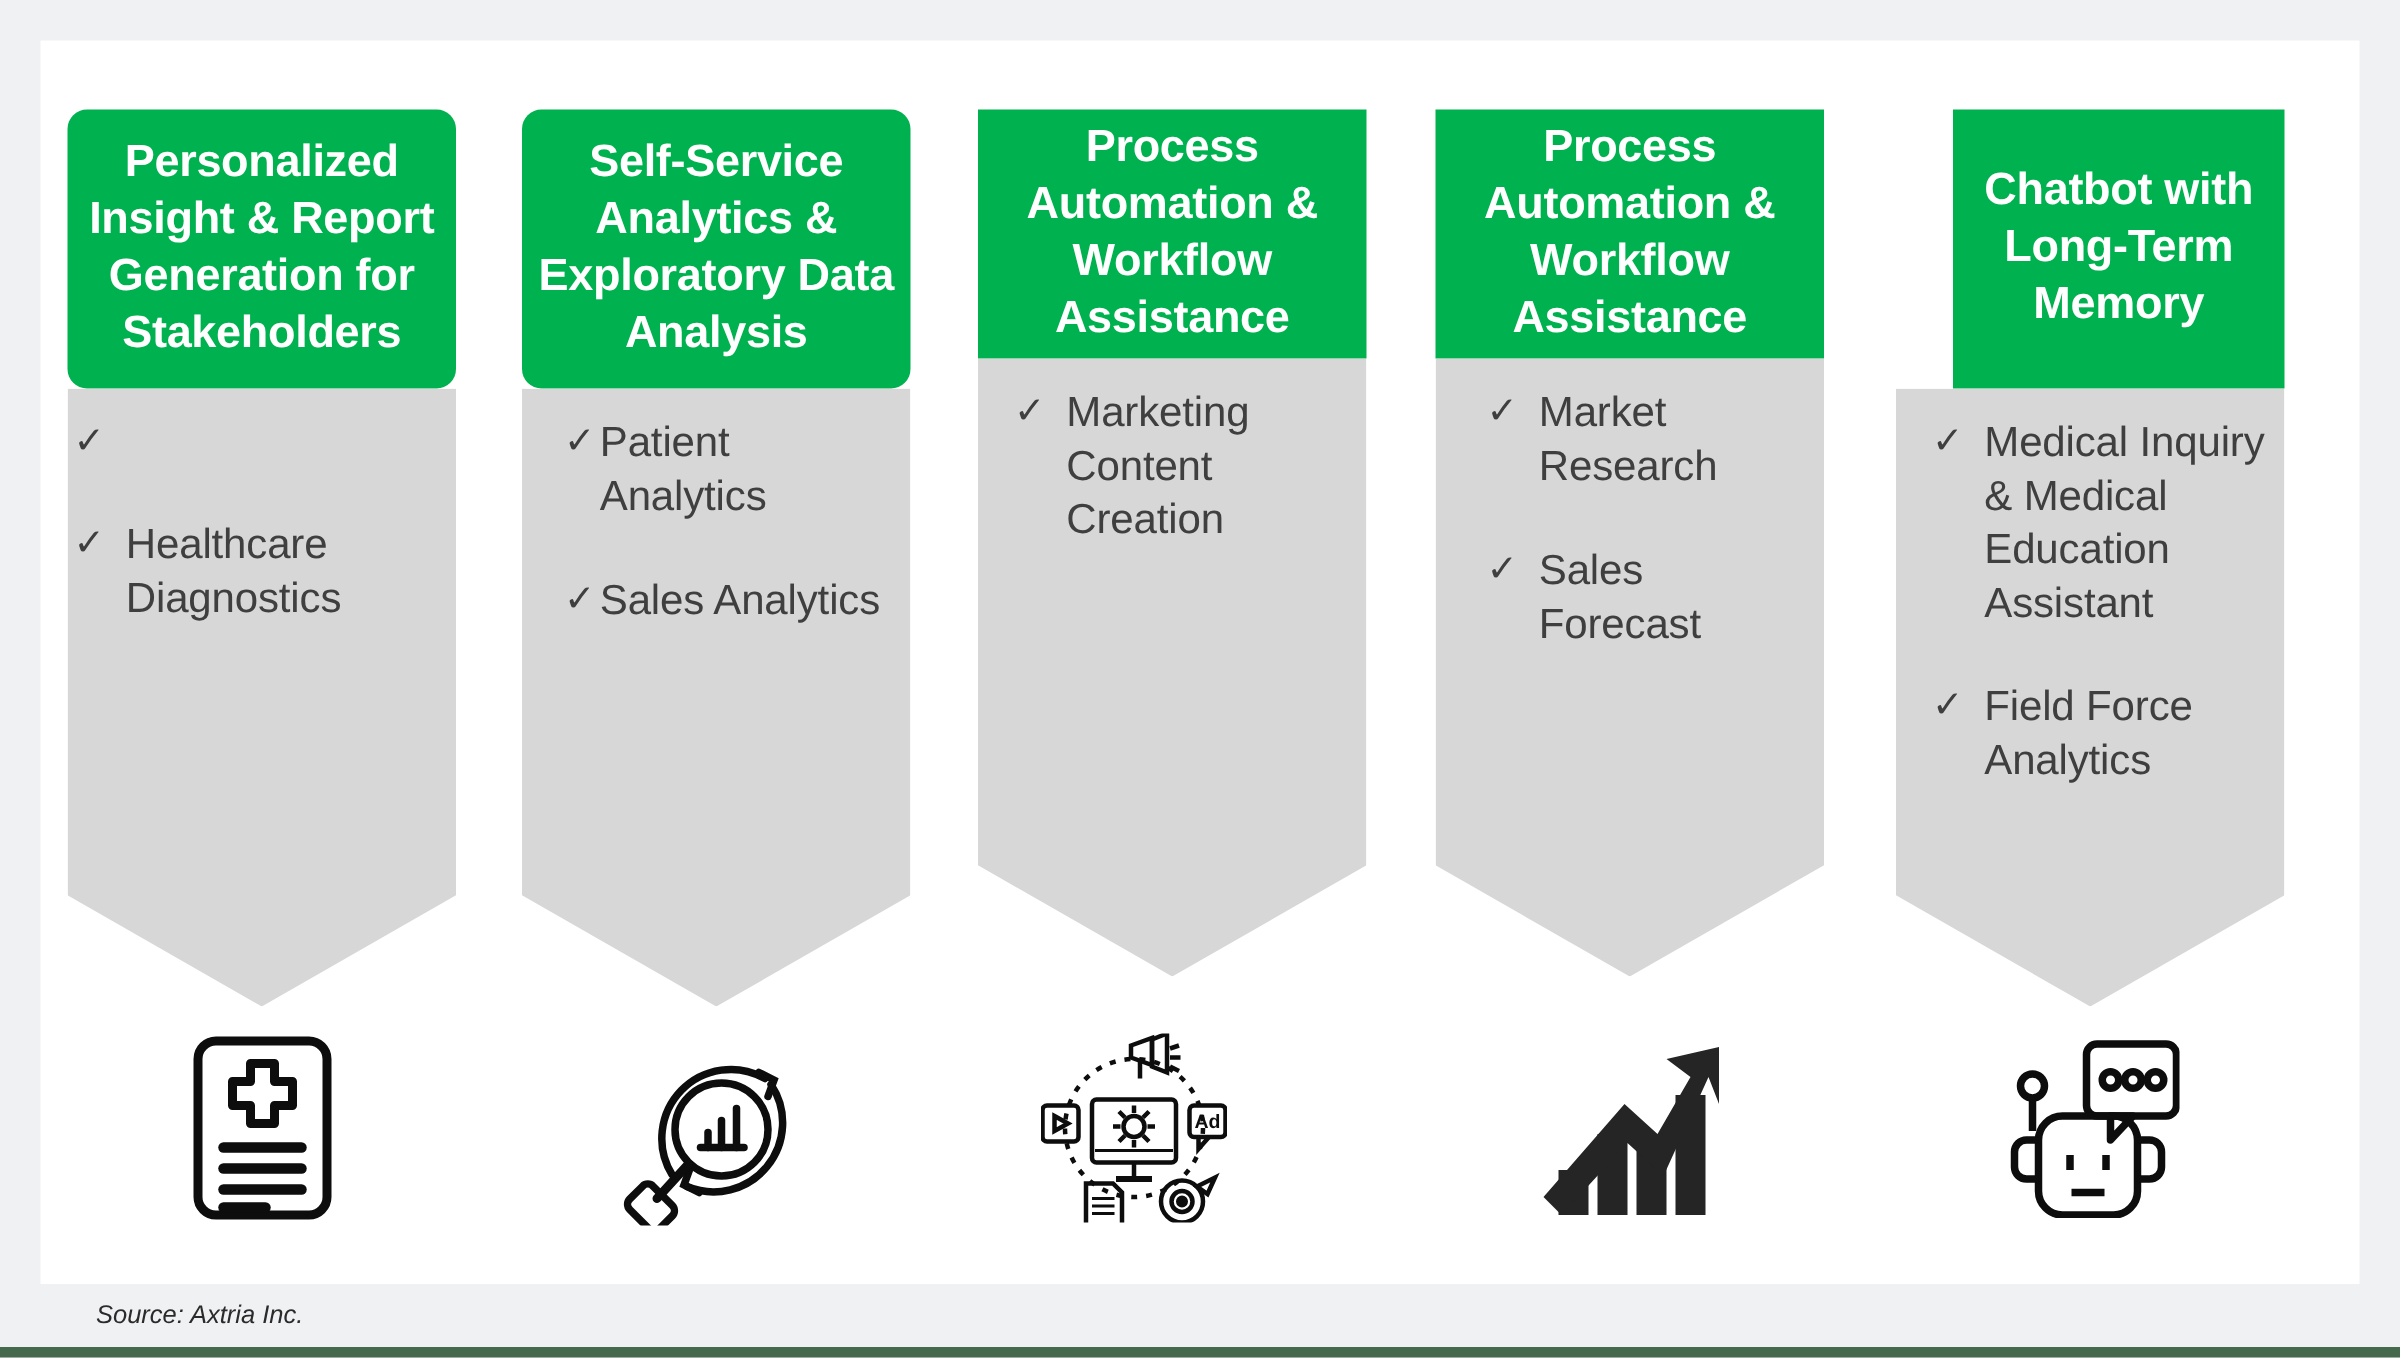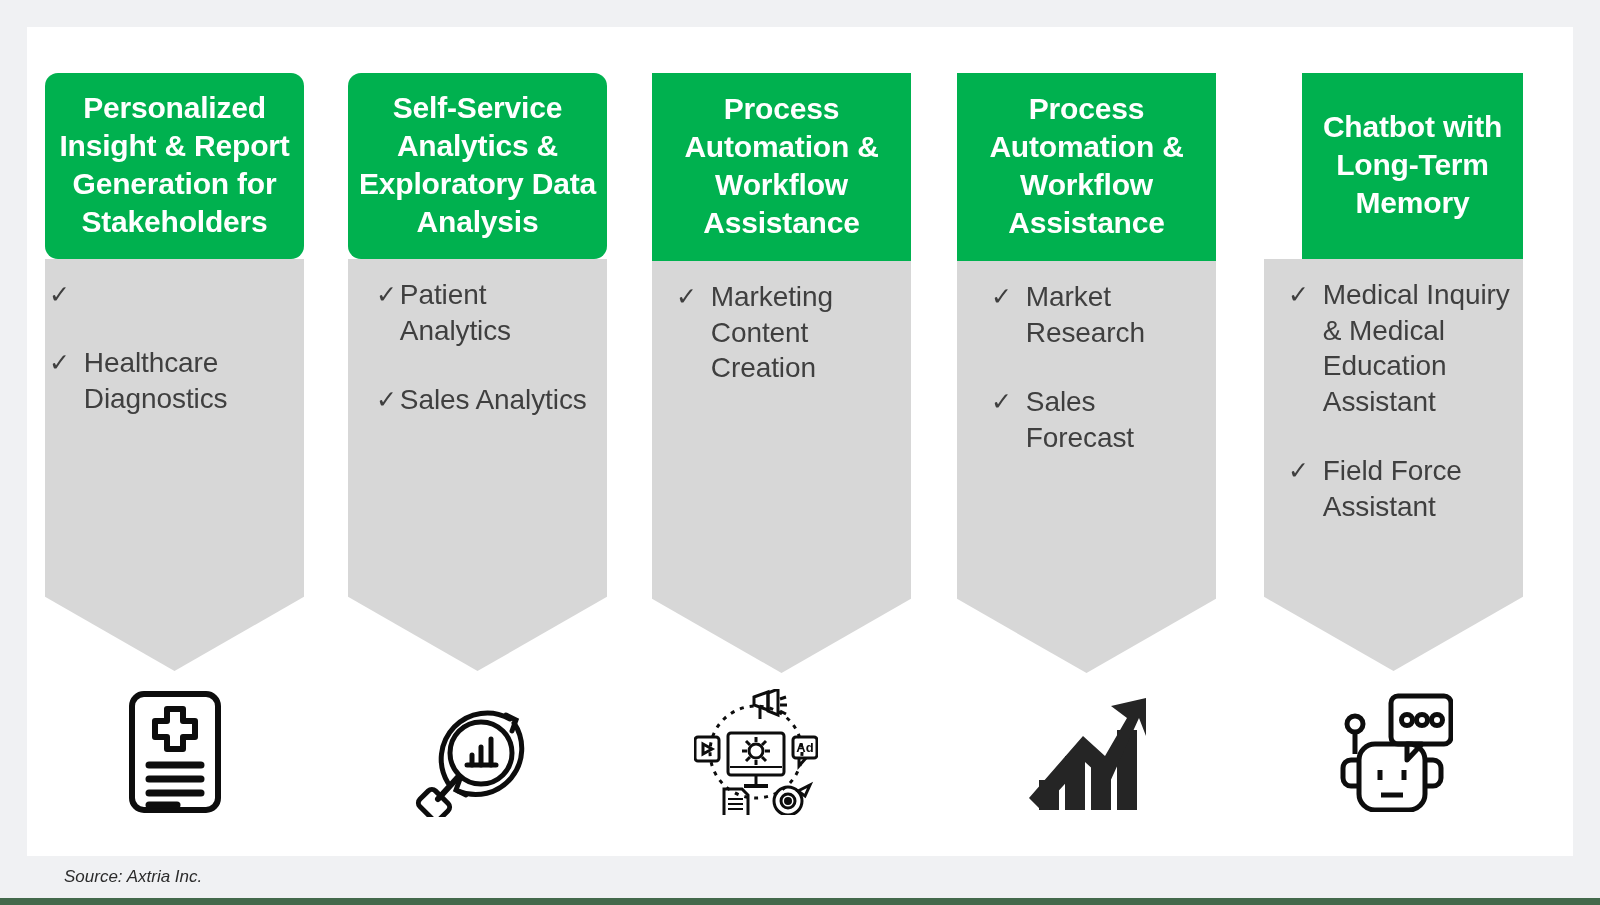--- a/index.html
+++ b/index.html
@@ -40,21 +40,21 @@
     font-weight: bold;
     line-height: 1.26;
     text-align: center;
     padding: 12px 6px 14px 6px;
     letter-spacing: -0.2px;
     display: flex;
     align-items: center;
     justify-content: center;
   }
   .h-5 { height: 186px; border-radius: 13px; }
-  .h-4 { height: 188px; }
+  .h-4 { height: 166px; }
   .h-3 { height: 186px; margin-left: 38px; }
 
   
   .col-body {
     background: #d7d7d7;
     -webkit-clip-path: polygon(0 0, 100% 0, 100% 82%, 50% 100%, 0 82%);
     clip-path: polygon(0 0, 100% 0, 100% 82%, 50% 100%, 0 82%);
     padding: 18px 10px 0 10px;
     color: #3f3f3f;
   }
@@ -179,21 +179,21 @@
 
     <div class="column col-4">
       <div class="col-head h-3">Chatbot with Long-Term Memory</div>
       <div class="col-body body-h-b pad-l-e">
         <div class="bullet gap-wide">
           <span class="tick">✓</span>
           <span class="btext">Medical Inquiry &amp; Medical Education Assistant</span>
         </div>
         <div class="bullet gap-wide">
           <span class="tick">✓</span>
-          <span class="btext">Field Force Assistant</span>
+          <span class="btext">Field Force Analytics</span>
         </div>
       </div>
     </div>
 
     <div class="icon-slot" style="left:18px;">
       <span>
         <svg width="96" height="126" viewBox="0 0 96 126" fill="none" stroke="#0d0d0d" stroke-width="6">
           <rect x="5" y="5" width="86" height="116" rx="12"></rect>
           <path d="M40 20 h16 v12 h12 v16 h-12 v12 h-16 v-12 h-12 v-16 h12 z" stroke-width="6" stroke-linejoin="round"></path>
           <line x1="22" y1="76" x2="74" y2="76" stroke-width="7" stroke-linecap="round"></line>

